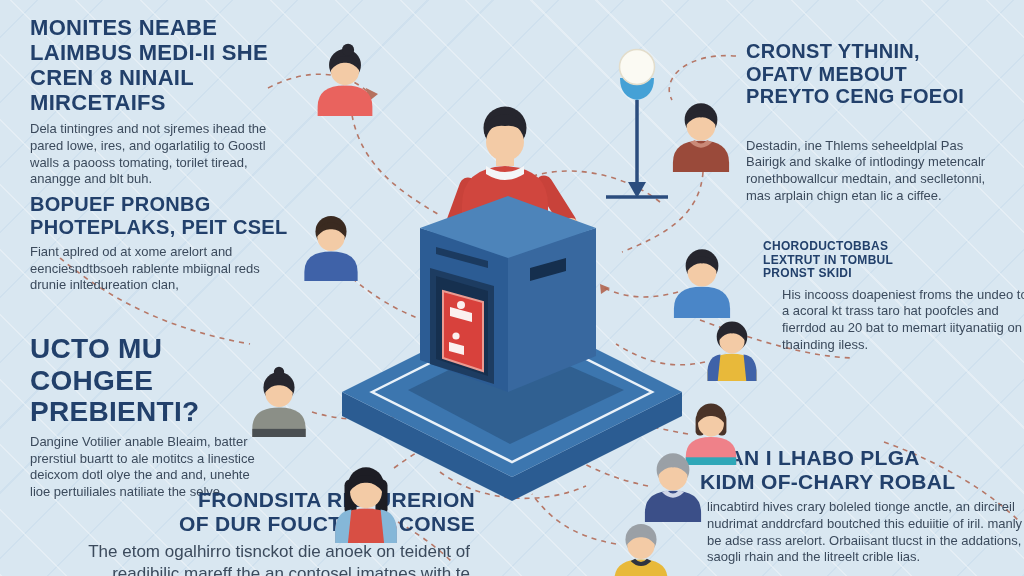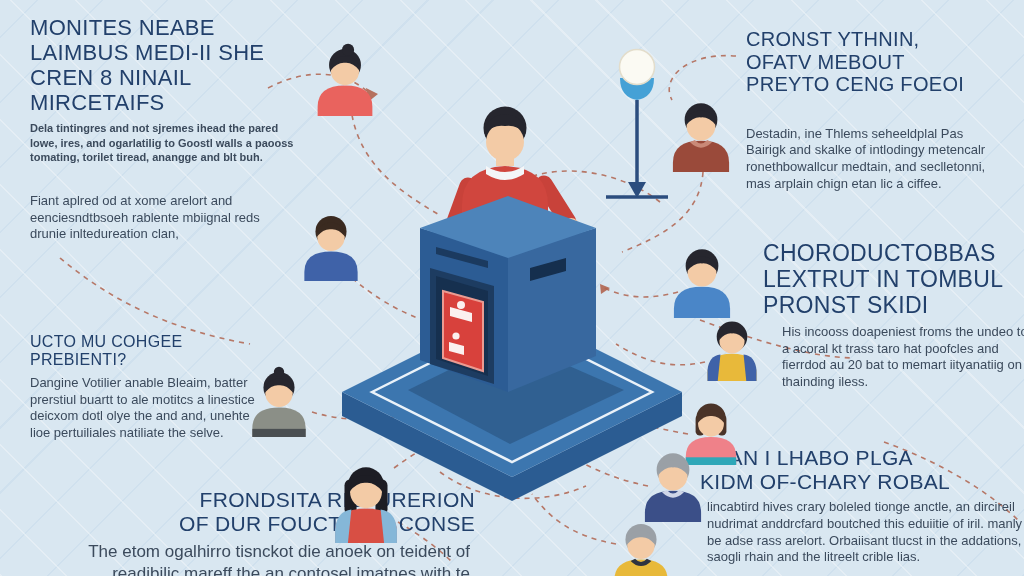--- a/index.html
+++ b/index.html
@@ -13,32 +13,32 @@
     position:absolute;inset:0;pointer-events:none;
     background:
       repeating-linear-gradient(45deg, rgba(255,255,255,.45) 0 1.5px, transparent 1.5px 46px),
       repeating-linear-gradient(-45deg, rgba(176,205,228,.35) 0 1.5px, transparent 1.5px 46px);
     opacity:.7;
   }
   svg.layer{position:absolute;left:0;top:0;}
   .tblock{position:absolute;}
   .tblock h2{
     margin:0 0 6px 0;color:var(--heading,#22406b);
-    white-space:pre-line;font-weight:400;line-height:1.13;letter-spacing:.3px;
+    white-space:pre-line;font-weight:700;line-height:1.13;letter-spacing:.3px;
   }
   .tblock p{
     margin:0;color:var(--body_text,#3b4a5c);
     line-height:1.28;
   }
-  .b1{left:30px;top:16px;width:300px;}   .b1 h2{font-size:22px;} .b1 p{font-size:11px;width:268px;font-weight:bold;}
+  .b1{left:30px;top:16px;width:300px;}   .b1 h2{font-size:22px;} .b1 p{font-size:13px;width:268px;}
   .b2{left:30px;top:193px;width:285px;}  .b2 h2{font-size:20px;} .b2 p{font-size:13px;width:262px;}
-  .b3{left:30px;top:333px;width:260px;}  .b3 h2{font-size:16px;} .b3 p{font-size:13px;width:242px;}
+  .b3{left:30px;top:333px;width:260px;}  .b3 h2{font-size:28px;} .b3 p{font-size:13px;width:242px;}
   .b4{left:30px;top:488px;width:445px;text-align:right;}  .b4 h2{font-size:21px;} .b4 p{font-size:17px;width:440px;}
-  .b5{left:746px;top:28px;width:268px;}  .b5 h2{font-size:20px;} .b5 p{font-size:13px;width:258px;margin-top:30px;}
-  .b6{left:763px;top:240px;width:258px;} .b6 h2{font-size:23px;} .b6 p{font-size:13px;width:252px;margin-left:19px;}
+  .b5{left:746px;top:40px;width:268px;}  .b5 h2{font-size:20px;} .b5 p{font-size:13px;width:258px;margin-top:30px;}
+  .b6{left:763px;top:240px;width:258px;} .b6 h2{font-size:12px;} .b6 p{font-size:13px;width:252px;margin-left:19px;}
   .b7{left:700px;top:446px;width:325px;} .b7 h2{font-size:21px;} .b7 p{font-size:13px;width:322px;margin-left:7px;}
   .avatar{position:absolute;pointer-events:none;}
   .avatar svg{display:block;}
 </style>
 </head>
 <body style="--bg: #d9e7f1; --heading: #22406b; --body_text: #3b4a5c; --connector_line: #b0644f; --box_top: #4d84ba; --box_left: #2c5c94; --box_right: #38689f; --box_inset: #1d3c61; --platform_top: #3c76af; --platform_side: #2b5c92; --poster_red: #d8413c; --sweater_red: #d0463e; --jeans: #2c3e5c; --skin: #f3cba6; --balloon_cup: #45a1d6; --balloon_pole: #2b4d7e;">
 
 <div class="pattern"></div>
 
 <svg class="layer" width="1024" height="576" viewBox="0 0 1024 576">
@@ -122,20 +122,22 @@
   </g>
 </svg>
 
 <div class="tblock b1">
   <h2>MONITES NEABE
 LAIMBUS MEDI-II SHE
 CREN 8 NINAIL MIRCETAIFS</h2>
   <p>Dela tintingres and not sjremes ihead the pared lowe, ires, and ogarlatilig to Goostl walls a paooss tomating, torilet tiread, anangge and blt buh.</p>
 </div>
 <div class="tblock b2">
+  <h2>BOPUEF PRONBG
+PHOTEPLAKS, PEIT CSEL</h2>
   <p>Fiant aplred od at xome arelort and eenciesndtbsoeh rablente mbiignal reds drunie inltedureation clan,</p>
 </div>
 <div class="tblock b3">
   <h2>UCTO MU COHGEE
 PREBIENTI?</h2>
   <p>Dangine Votilier anable Bleaim, batter prerstiul buartt to ale motitcs a linestice deicxom dotl olye the and and, unehte lioe pertuiliales natiliate the selve.</p>
 </div>
 <div class="tblock b4">
   <h2>FRONDSITA RIEFURERION
 OF DUR FOUCTRICE CONSE</h2>

